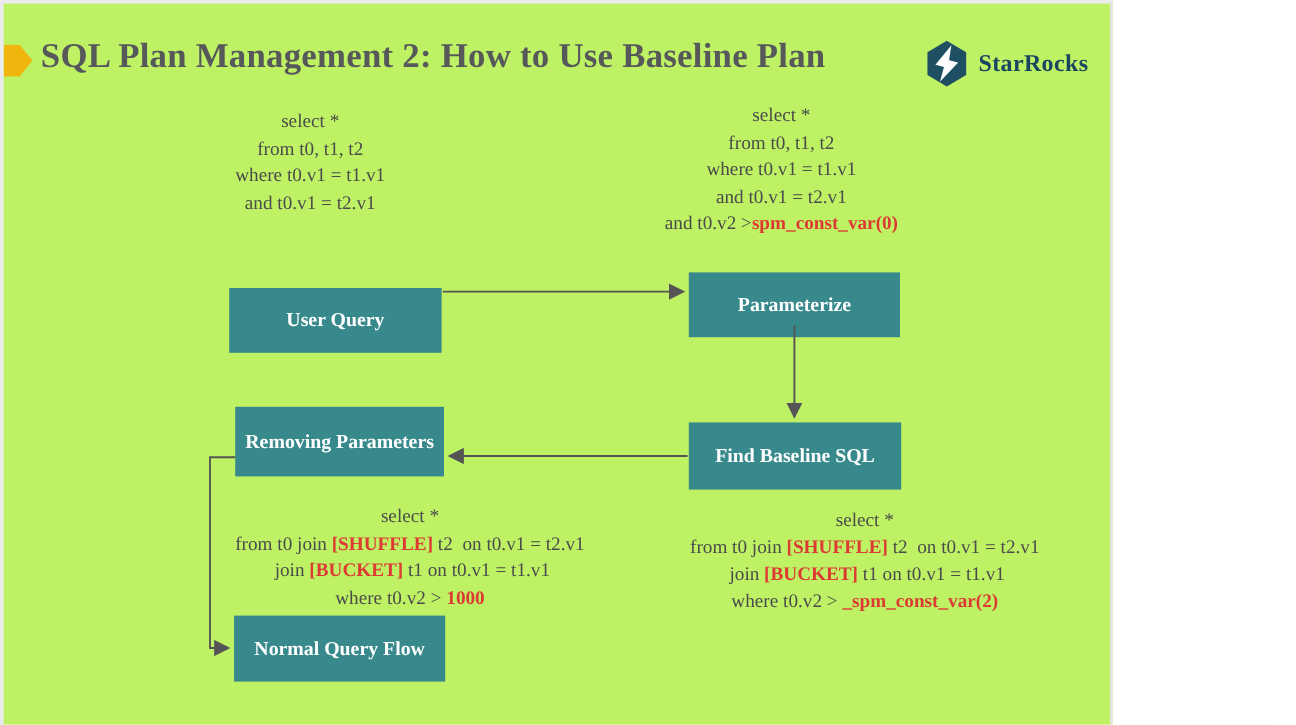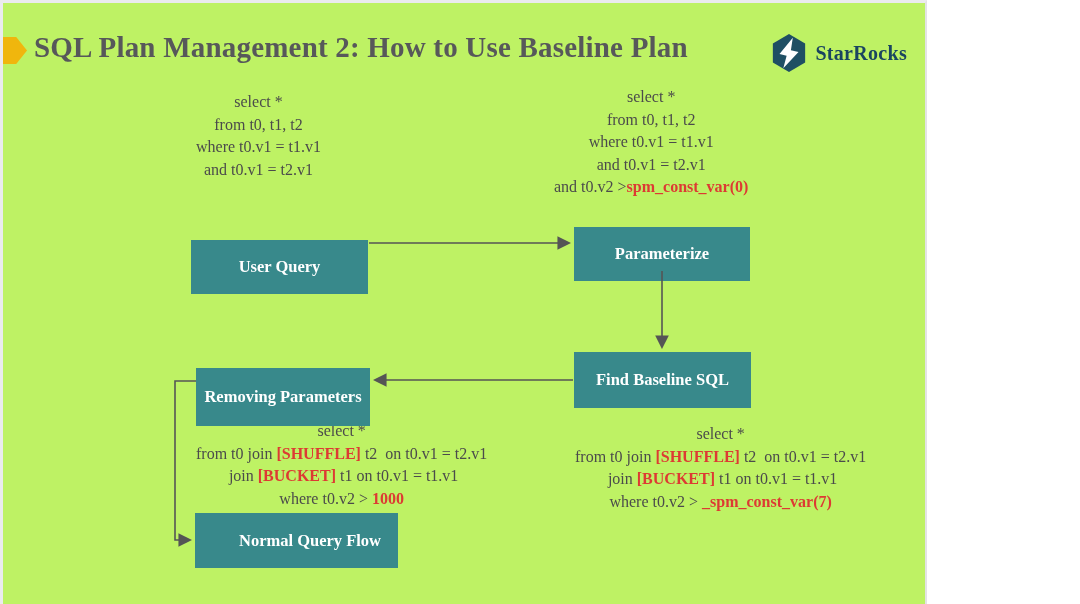--- a/index.html
+++ b/index.html
@@ -42,22 +42,22 @@
     position:absolute;
     background:#38898b;
     color:#ffffff;
     display:flex;align-items:center;justify-content:center;
     font-weight:bold;font-size:16.5px;
     text-align:center;
   }
   #node-user-query{left:188px;top:213px;width:177px;height:54px;margin-top:24px;}
   #node-parameterize{left:571px;top:224px;width:176px;height:54px;}
   #node-find-baseline{left:571px;top:349px;width:177px;height:56px;}
-  #node-removing-params{left:193px;top:365px;width:174px;height:58px;}
-  #node-normal-query-flow{left:192px;top:510px;width:176px;height:55px;padding-left:27px;}
+  #node-removing-params{left:193px;top:336px;width:174px;height:58px;}
+  #node-normal-query-flow{left:192px;top:510px;width:176px;height:55px;}
   #code-original{left:193px;top:88px;}
   #code-parameterized{left:551px;top:83px;}
   #code-final{left:193px;top:417px;}
   #code-baseline{left:572px;top:420px;}
   .connectors{
     position:absolute;left:0;top:0;width:1080px;height:604px;
     pointer-events:none;
   }
 </style>
 </head>
@@ -92,21 +92,21 @@
   <div class="code" id="code-final">
       <div class="code-line"><span>select *</span></div>
       <div class="code-line"><span>from t0 join </span><span class="hl">[SHUFFLE]</span><span> t2  on t0.v1 = t2.v1</span></div>
       <div class="code-line"><span> join </span><span class="hl">[BUCKET]</span><span> t1 on t0.v1 = t1.v1</span></div>
       <div class="code-line"><span>where t0.v2 &gt; </span><span class="hl">1000</span></div>
     </div>
   <div class="code" id="code-baseline">
       <div class="code-line"><span>select *</span></div>
       <div class="code-line"><span>from t0 join </span><span class="hl">[SHUFFLE]</span><span> t2  on t0.v1 = t2.v1</span></div>
       <div class="code-line"><span> join </span><span class="hl">[BUCKET]</span><span> t1 on t0.v1 = t1.v1</span></div>
-      <div class="code-line"><span>where t0.v2 &gt; </span><span class="hl">_spm_const_var(7)</span></div>
+      <div class="code-line"><span>where t0.v2 &gt; </span><span class="hl">_spm_const_var(2)</span></div>
     </div>
 
   <div class="node" id="node-user-query">User Query</div>
   <div class="node" id="node-parameterize">Parameterize</div>
   <div class="node" id="node-find-baseline">Find Baseline SQL</div>
   <div class="node" id="node-removing-params">Removing Parameters</div>
   <div class="node" id="node-normal-query-flow">Normal Query Flow</div>
 
   <svg class="connectors">
     <defs>

